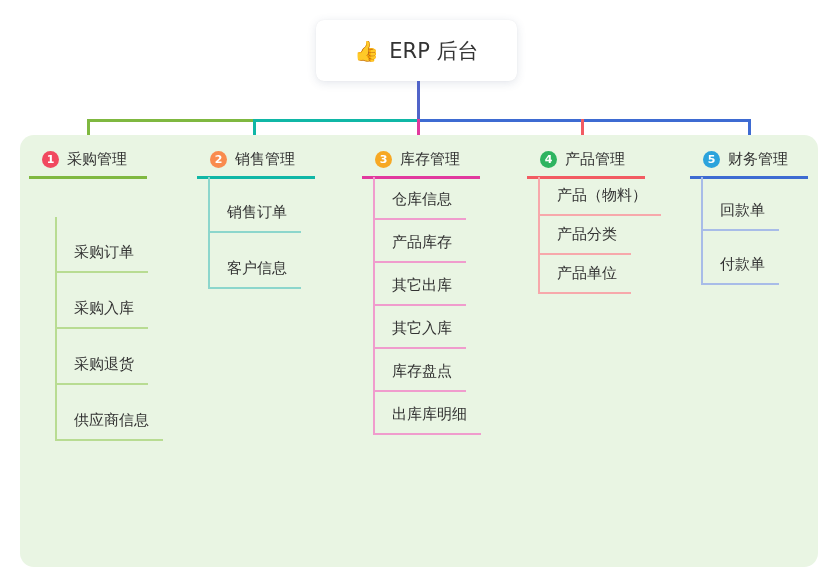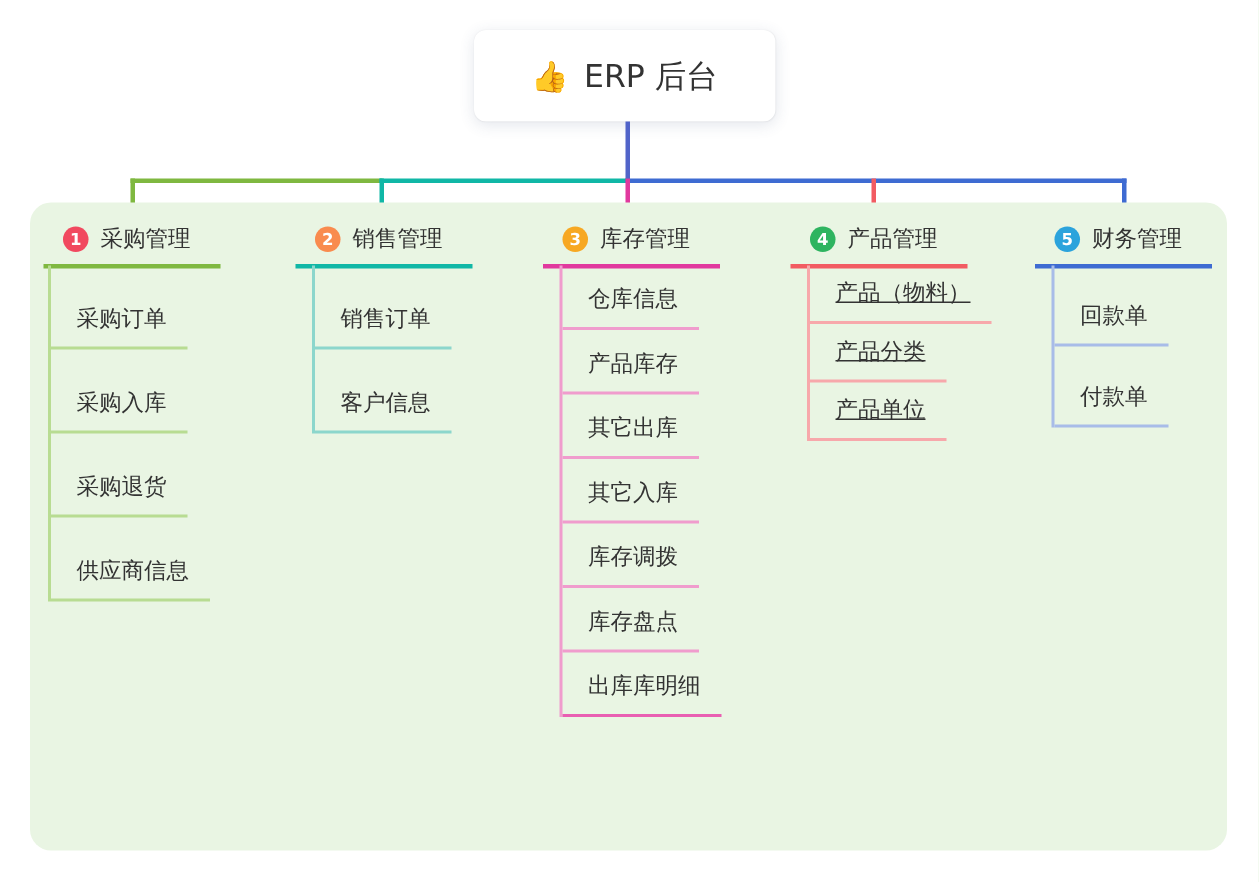--- a/index.html
+++ b/index.html
@@ -52,35 +52,35 @@
   .bheader.h3{left:362px;border-bottom-color:var(--b3-line,#e1399e);}
   .bheader.h4{left:527px;border-bottom-color:var(--b4-line,#f25b62);}
   .bheader.h5{left:690px;border-bottom-color:var(--b5-line,#3e6bd2);}
   .h1 .badge{background:var(--b1-badge,#f1495f);}
   .h2 .badge{background:var(--b2-badge,#f98b4e);}
   .h3 .badge{background:var(--b3-badge,#f7a823);}
   .h4 .badge{background:var(--b4-badge,#2eb460);}
   .h5 .badge{background:var(--b5-badge,#2ba3dc);}
   
   .col{position:absolute;top:177px;border-left:2px solid #ccc;}
-  .col.c1{left:32px;border-left-color:var(--b1-tint,#b8dc92);}
+  .col.c1{left:55px;border-left-color:var(--b1-tint,#b8dc92);margin-top:40px;}
   .col.c2{left:208px;border-left-color:var(--b2-tint,#8cd6cc);}
   .col.c3{left:373px;border-left-color:var(--b3-tint,#f09ccd);}
   .col.c4{left:538px;border-left-color:var(--b4-tint,#f7a8ab);}
   .col.c5{left:701px;border-left-color:var(--b5-tint,#a8bce8);}
   .row{
     display:flex;align-items:flex-end;width:max-content;min-width:74px;
     padding:0 14px 9px 17px;box-sizing:border-box;
     font-size:15px;color:#333;white-space:nowrap;
     border-bottom:2px solid #ccc;
   }
   .c1 .row{height:56px;border-bottom-color:var(--b1-tint,#b8dc92);}
   .c2 .row{height:56px;border-bottom-color:var(--b2-tint,#8cd6cc);}
   .c3 .row{height:43px;border-bottom-color:var(--b3-tint,#f09ccd);}
-  .c4 .row{height:39px;border-bottom-color:var(--b4-tint,#f7a8ab);text-decoration:underline;}
+  .c4 .row{height:39px;border-bottom-color:var(--b4-tint,#f7a8ab);}
   .c5 .row{height:54px;border-bottom-color:var(--b5-tint,#a8bce8);}
   .c3 .row:nth-child(7){border-bottom-color:#e95fb2;}
 </style>
 </head>
 <body>
 
 <div class="root-card">
   <span class="emoji">👍</span>
   <span>ERP 后台</span>
 </div>
@@ -140,23 +140,20 @@
   <div class="row">
       <span>产品库存</span>
     </div>
   <div class="row">
       <span>其它出库</span>
     </div>
   <div class="row">
       <span>其它入库</span>
     </div>
   <div class="row">
-      <span>库存调拨</span>
-    </div>
-  <div class="row">
       <span>库存盘点</span>
     </div>
   <div class="row">
       <span>出库库明细</span>
     </div>
 </div>
 
 <div class="bheader h4">
   <span class="badge">4</span>
   <span>产品管理</span>

